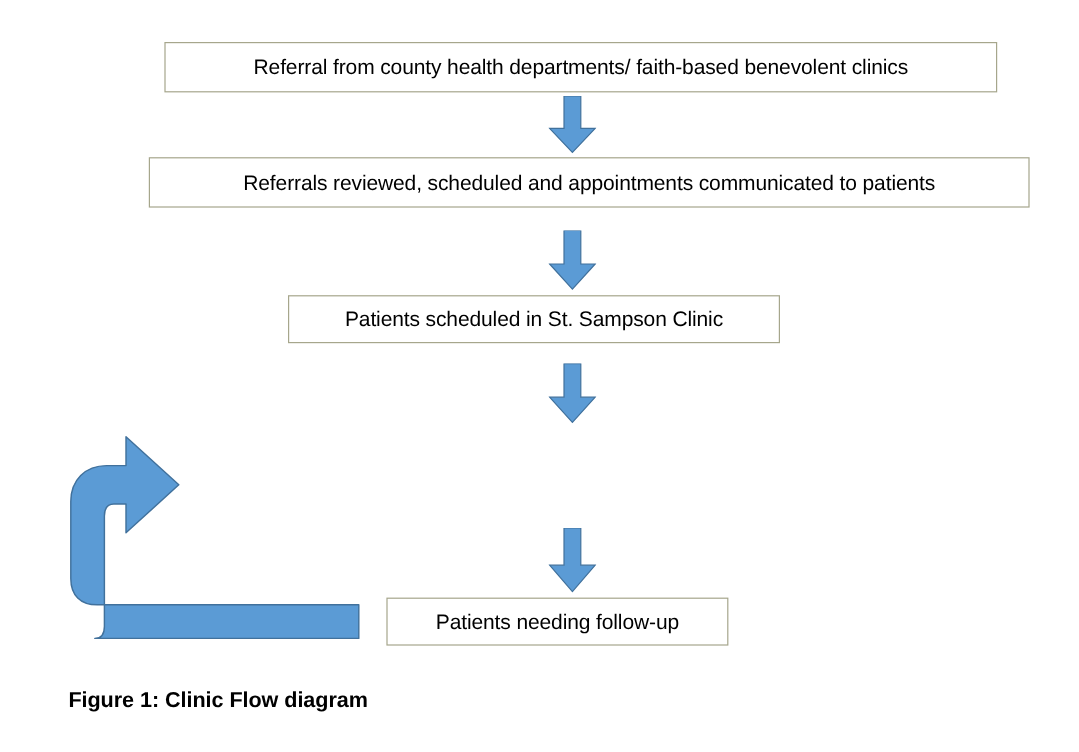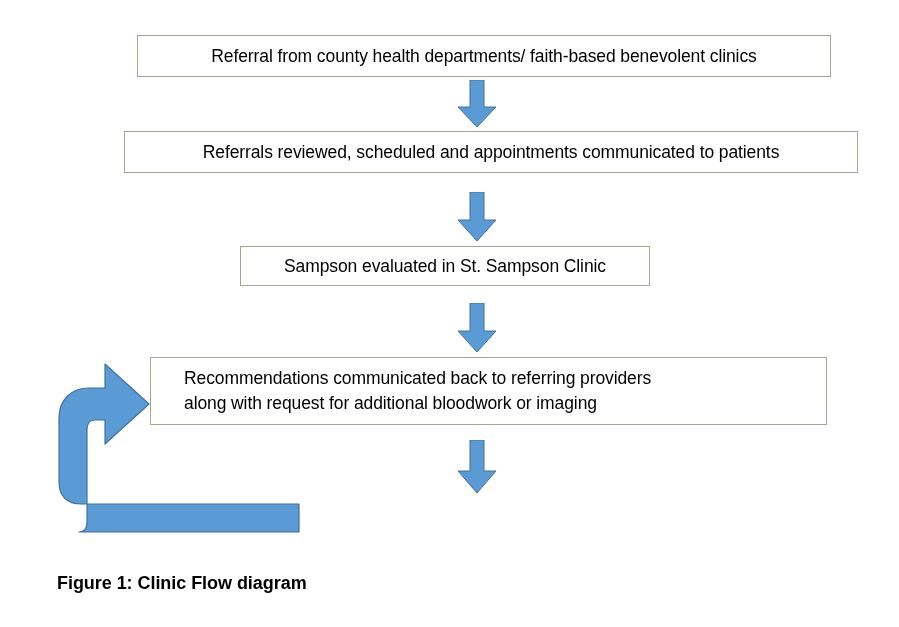--- a/index.html
+++ b/index.html
@@ -66,28 +66,27 @@
 
   <div class="flow-box center" id="node-referral-source" style="left: 137px; top: 35px; width: 694px; height: 42px;">
     <span class="line">Referral from county health departments/ faith-based benevolent clinics</span>
   </div>
 
   <div class="flow-box center" id="node-referrals-reviewed" style="left: 124px; top: 131px; width: 734px; height: 42px; text-align: right;">
     <span class="line">Referrals reviewed, scheduled and appointments communicated to patients</span>
   </div>
 
   <div class="flow-box center" id="node-patients-evaluated" style="left: 240px; top: 246px; width: 410px; height: 40px;">
-    <span class="line">Sampson evaluated in St. Sampson Clinic</span>
+    <span class="line">Patients scheduled in St. Sampson Clinic</span>
   </div>
 
-  <div class="flow-box left" id="node-recommendations" style="left: 150px; top: 357px; width: 677px; height: 68px;">
-    <span class="line">Recommendations communicated back to referring providers</span>
-    <span class="line">along with request for additional bloodwork or imaging</span>
+
+  <div class="flow-box center" id="node-follow-up" style="left: 322px; top: 498px; width: 285px; height: 40px;">
+    <span class="line">Patients needing follow-up</span>
   </div>
-
 
   <div class="arrow-down" id="arrow-1" style="left: 457px; top: 80px; width: 40px; height: 48px;">
     <svg width="40" height="48" viewBox="0 0 40 48" xmlns="http://www.w3.org/2000/svg">
       <polygon points="13,0 27,0 27,27 39,27 20,47 1,27 13,27" fill="#5b9bd5" stroke="#41719c" stroke-width="1"></polygon>
     </svg>
   </div>
 
   <div class="arrow-down" id="arrow-2" style="left: 457px; top: 192px; width: 40px; height: 50px;">
     <svg width="40" height="50" viewBox="0 0 40 50" xmlns="http://www.w3.org/2000/svg">
       <polygon points="13,0 27,0 27,28 39,28 20,49 1,28 13,28" fill="#5b9bd5" stroke="#41719c" stroke-width="1"></polygon>

